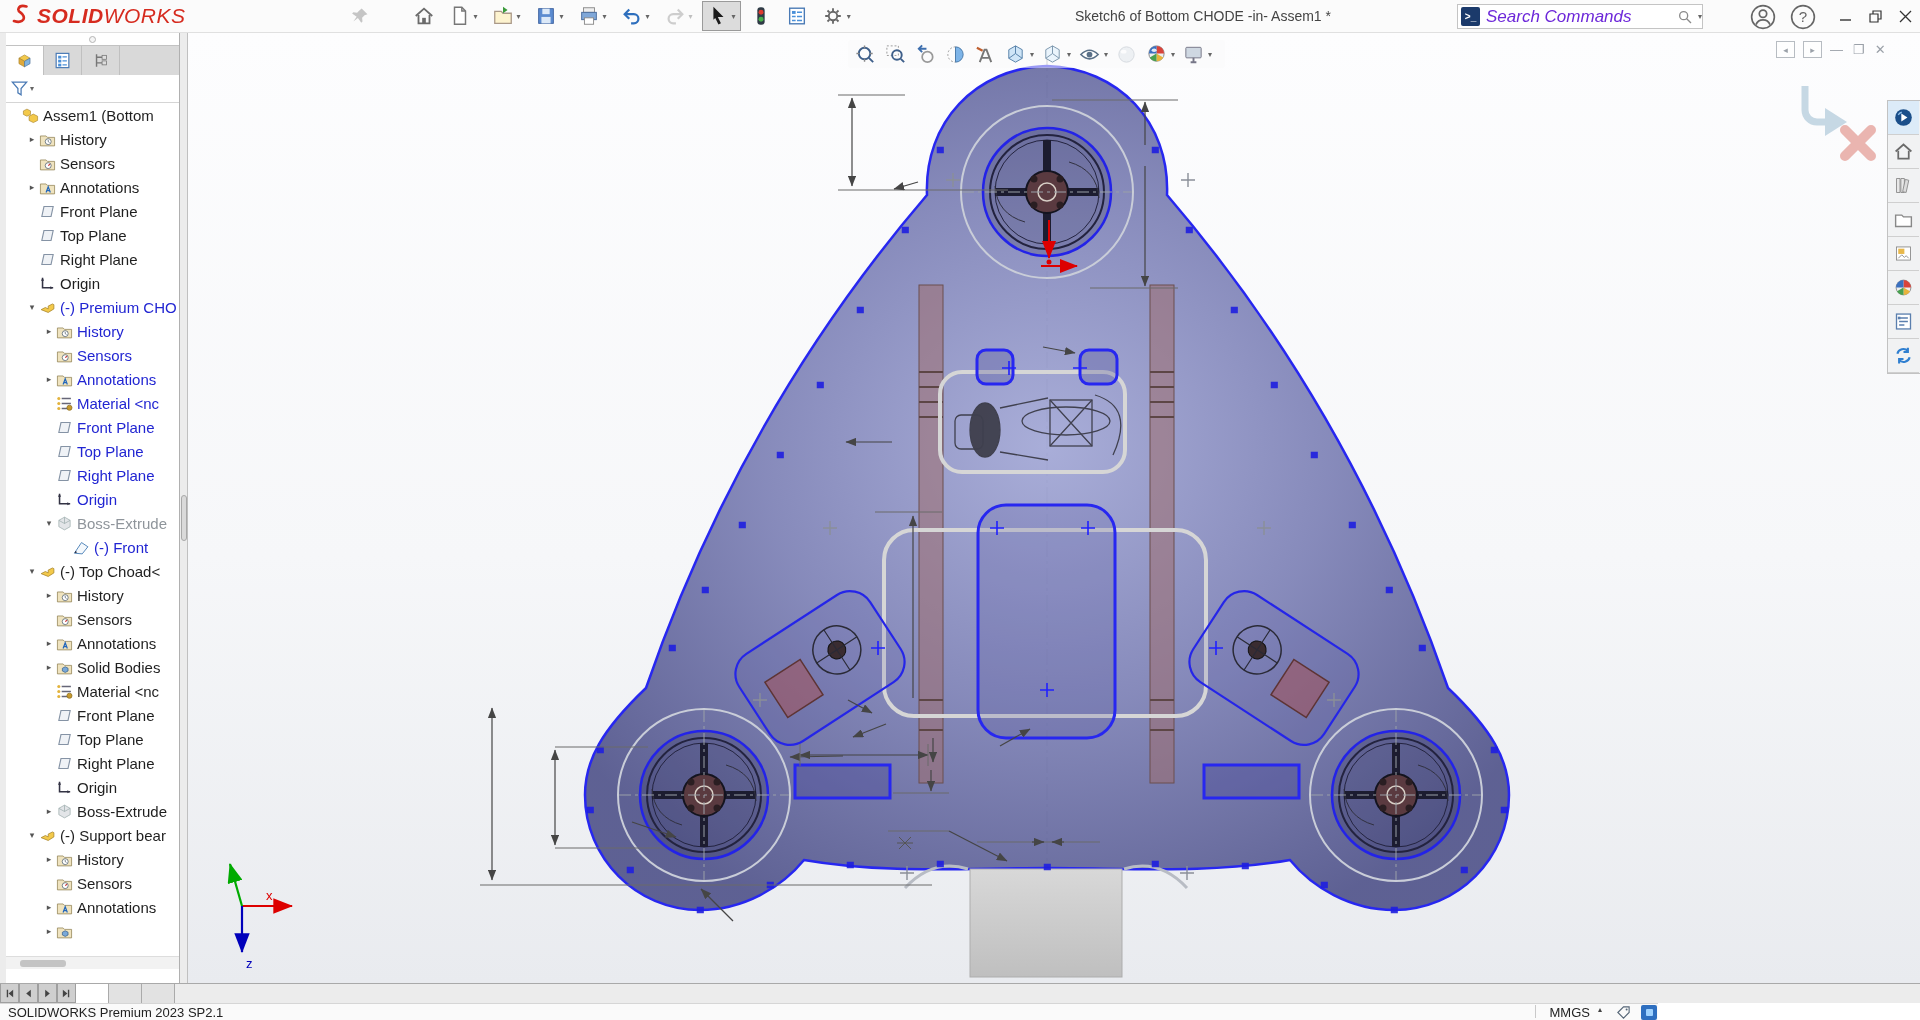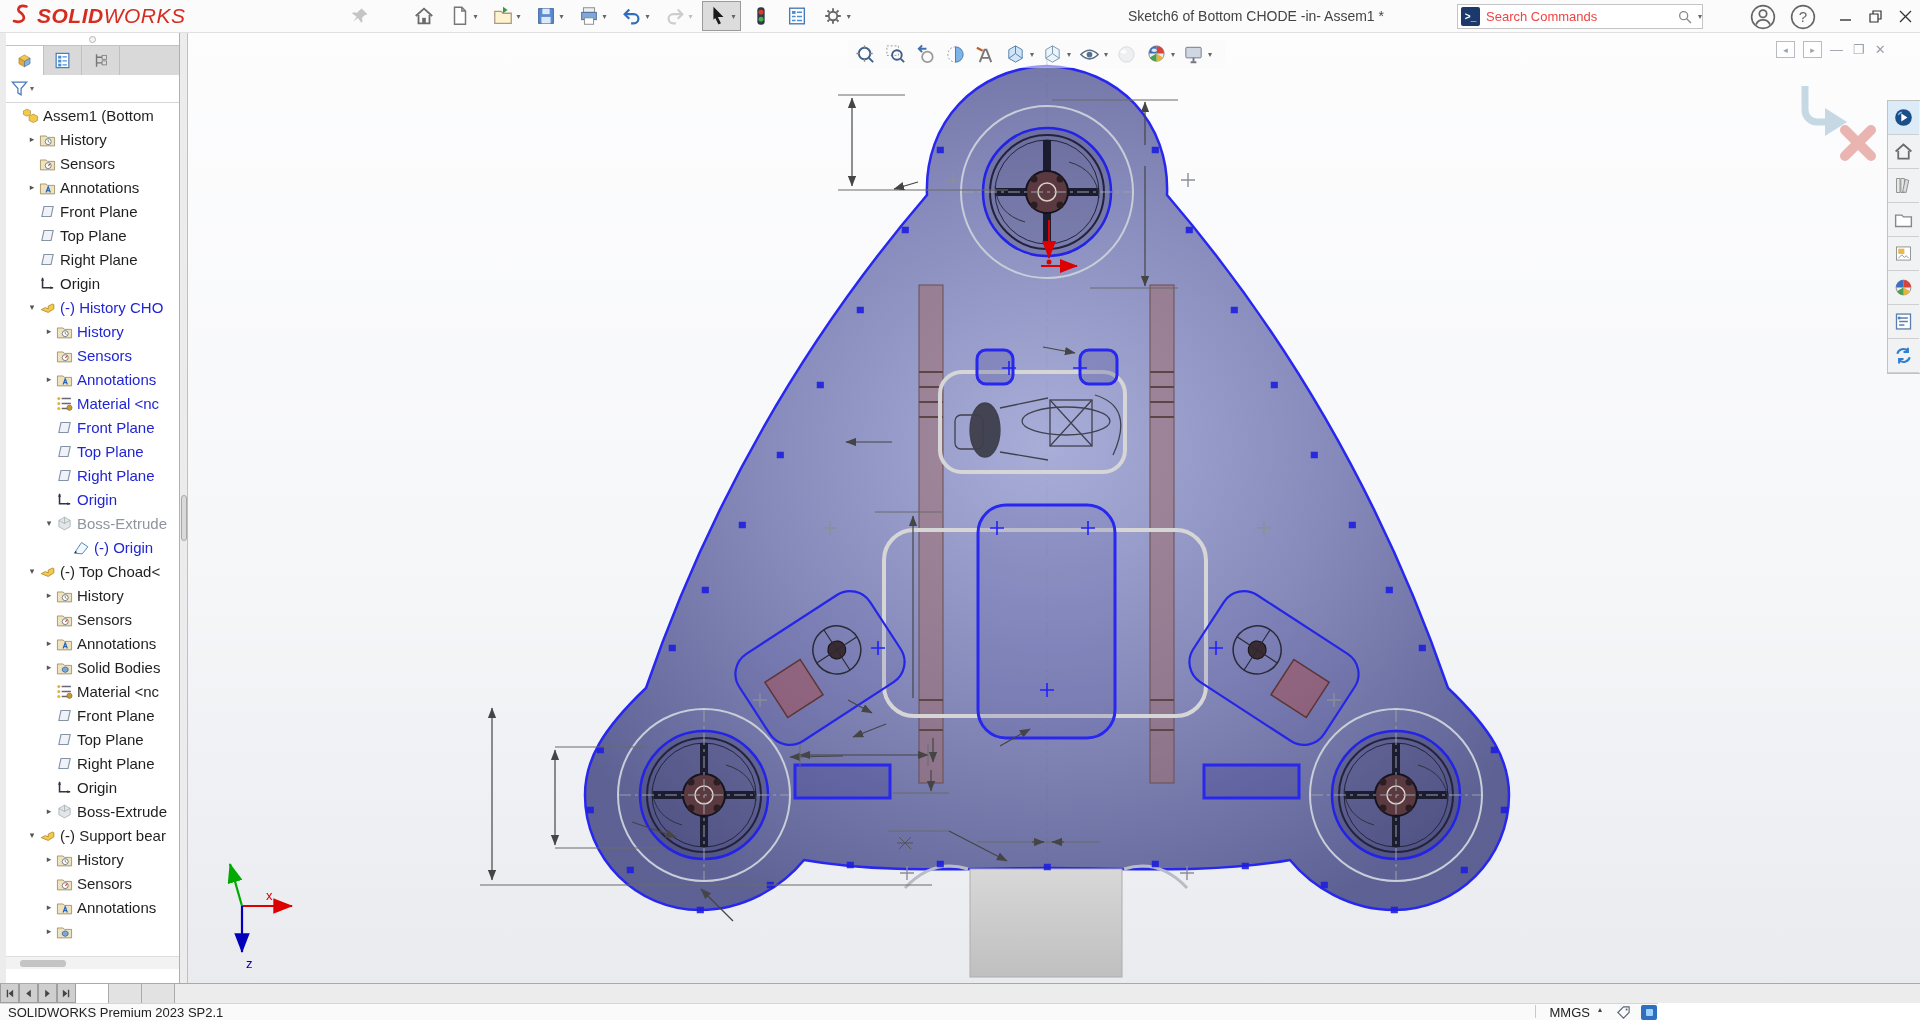--- a/index.html
+++ b/index.html
@@ -14,24 +14,24 @@
   .menus { display:flex; margin-left:26px; }
   .menu-item { font-size:14px; color:#333; padding:7px 11px; cursor:default; }
   .pin { width:20px; height:20px; margin-left:6px; opacity:.55; }
   .tbar { display:flex; align-items:center; margin-left:38px; }
   .tbtn { display:flex; align-items:center; padding:3px 4px; margin-right:4px; border:1px solid transparent; }
   .tbtn .ic { width:22px; height:22px; display:block; }
   .ic svg { width:100%; height:100%; display:block; }
   .caret { font-size:8px; color:#666; margin-left:3px; }
   .tbtn.active { background:#dcdcdc; border:1px solid #9a9a9a; }
   .tbtn.disabled { opacity:.4; }
-  .doc-title { position:absolute; left:1128px; top:0; height:29px; line-height:33px; font-size:14px; color:#444; white-space:nowrap; }
+  .doc-title { position:absolute; left:1075px; top:0; height:29px; line-height:33px; font-size:14px; color:#444; white-space:nowrap; }
   .searchbox { position:absolute; left:1457px; top:4px; width:246px; height:25px; border:1px solid #c4c4c4; background:#fff; display:flex; align-items:center; }
   .searchbox .cmdic { width:19px; height:19px; background:#1b3a6b; color:#fff; font-size:10px; font-weight:bold; display:flex; align-items:center; justify-content:center; margin:0 6px 0 3px; border-radius:2px; }
-  .searchbox .ph { flex:1; font-size:13px; color:#ef4444; }
+  .searchbox .ph { flex:1; font-size:17px; color:#6d28d9;font-style:italic; }
   .searchbox .mag { width:16px; height:16px; margin-right:2px; }
   .titlebar-right { position:absolute; right:0; top:0; height:33px; display:flex; align-items:center; }
   .tb-ico { width:26px; height:26px; margin-right:14px; }
   .winbtn { width:30px; height:33px; display:flex; align-items:center; justify-content:center; font-size:14px; color:#333; }
   .winbtn svg { width:13px; height:13px; }
 
   
   .panel { position:absolute; left:0; top:33px; width:180px; height:950px; background:#fff; border-right:1px solid #b0b0b0; border-left:6px solid #ececec; }
   .panel .grab { height:12px; display:flex; align-items:center; justify-content:center; }
   .panel .grab i { width:7px; height:7px; border-radius:50%; border:1px solid #b5b5b5; background:#f5f5f5; }
@@ -384,21 +384,21 @@
         </span>
         <span class="lbl">Origin</span>
       </div>
       <div class="trow" style="padding-left: 19px; color: rgb(33, 37, 210);">
         <span class="arr">▾</span>
         <span class="ic">
           <svg viewBox="0 0 24 24">
             <path d="M3 15l6-3 4 2v-4l6-3 2 1v6l-8 5-10-4z" fill="#f3c94a" stroke="#a8852c" stroke-width="1.1"></path>
           </svg>
         </span>
-        <span class="lbl">(-) History CHO</span>
+        <span class="lbl">(-) Premium CHO</span>
       </div>
       <div class="trow" style="padding-left: 36px; color: rgb(33, 37, 210);">
         <span class="arr">▸</span>
         <span class="ic">
           <svg viewBox="0 0 24 24">
             <path d="M2 7h8l2 2h10v12H2z" fill="#efe3bf" stroke="#8a7a4a"></path>
             <circle cx="13" cy="15" r="4.2" fill="#fff" stroke="#456"></circle>
             <path d="M13 12.5V15l1.8 1.2" fill="none" stroke="#456"></path>
           </svg>
         </span>
@@ -486,21 +486,21 @@
         <span class="lbl">Boss-Extrude</span>
       </div>
       <div class="trow" style="padding-left: 53px; color: rgb(33, 37, 210);">
         <span class="arr"></span>
         <span class="ic">
           <svg viewBox="0 0 24 24">
             <path d="M2 20L12 5l9 6-8 10z" fill="#f4f8fc" stroke="#5588bb" stroke-width="1.4"></path>
             <path d="M2 20l4-1.2L3.6 17z" fill="#223"></path>
           </svg>
         </span>
-        <span class="lbl">(-) Origin</span>
+        <span class="lbl">(-) Front</span>
       </div>
       <div class="trow" style="padding-left: 19px; color: rgb(31, 31, 31);">
         <span class="arr">▾</span>
         <span class="ic">
           <svg viewBox="0 0 24 24">
             <path d="M3 15l6-3 4 2v-4l6-3 2 1v6l-8 5-10-4z" fill="#f3c94a" stroke="#a8852c" stroke-width="1.1"></path>
           </svg>
         </span>
         <span class="lbl">(-) Top Choad&lt;</span>
       </div>

